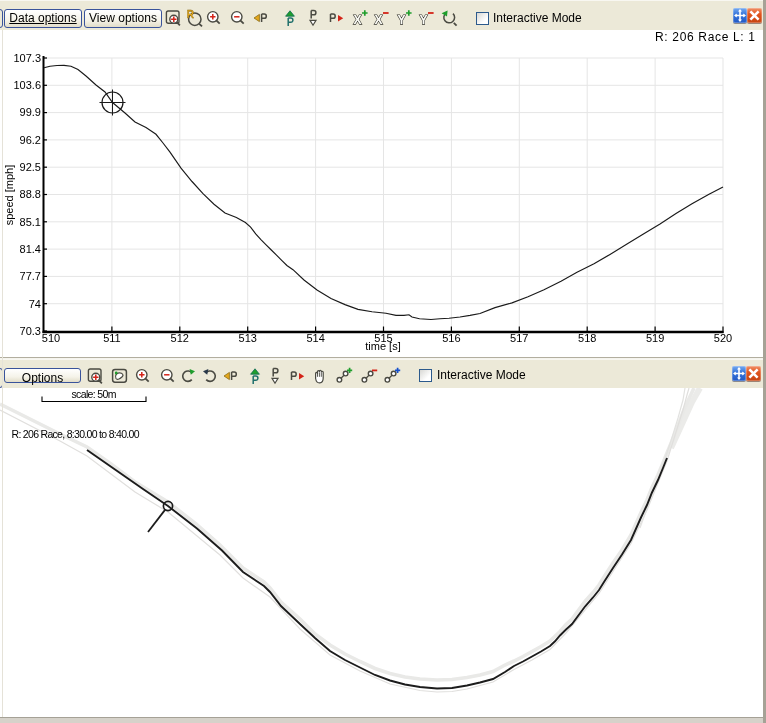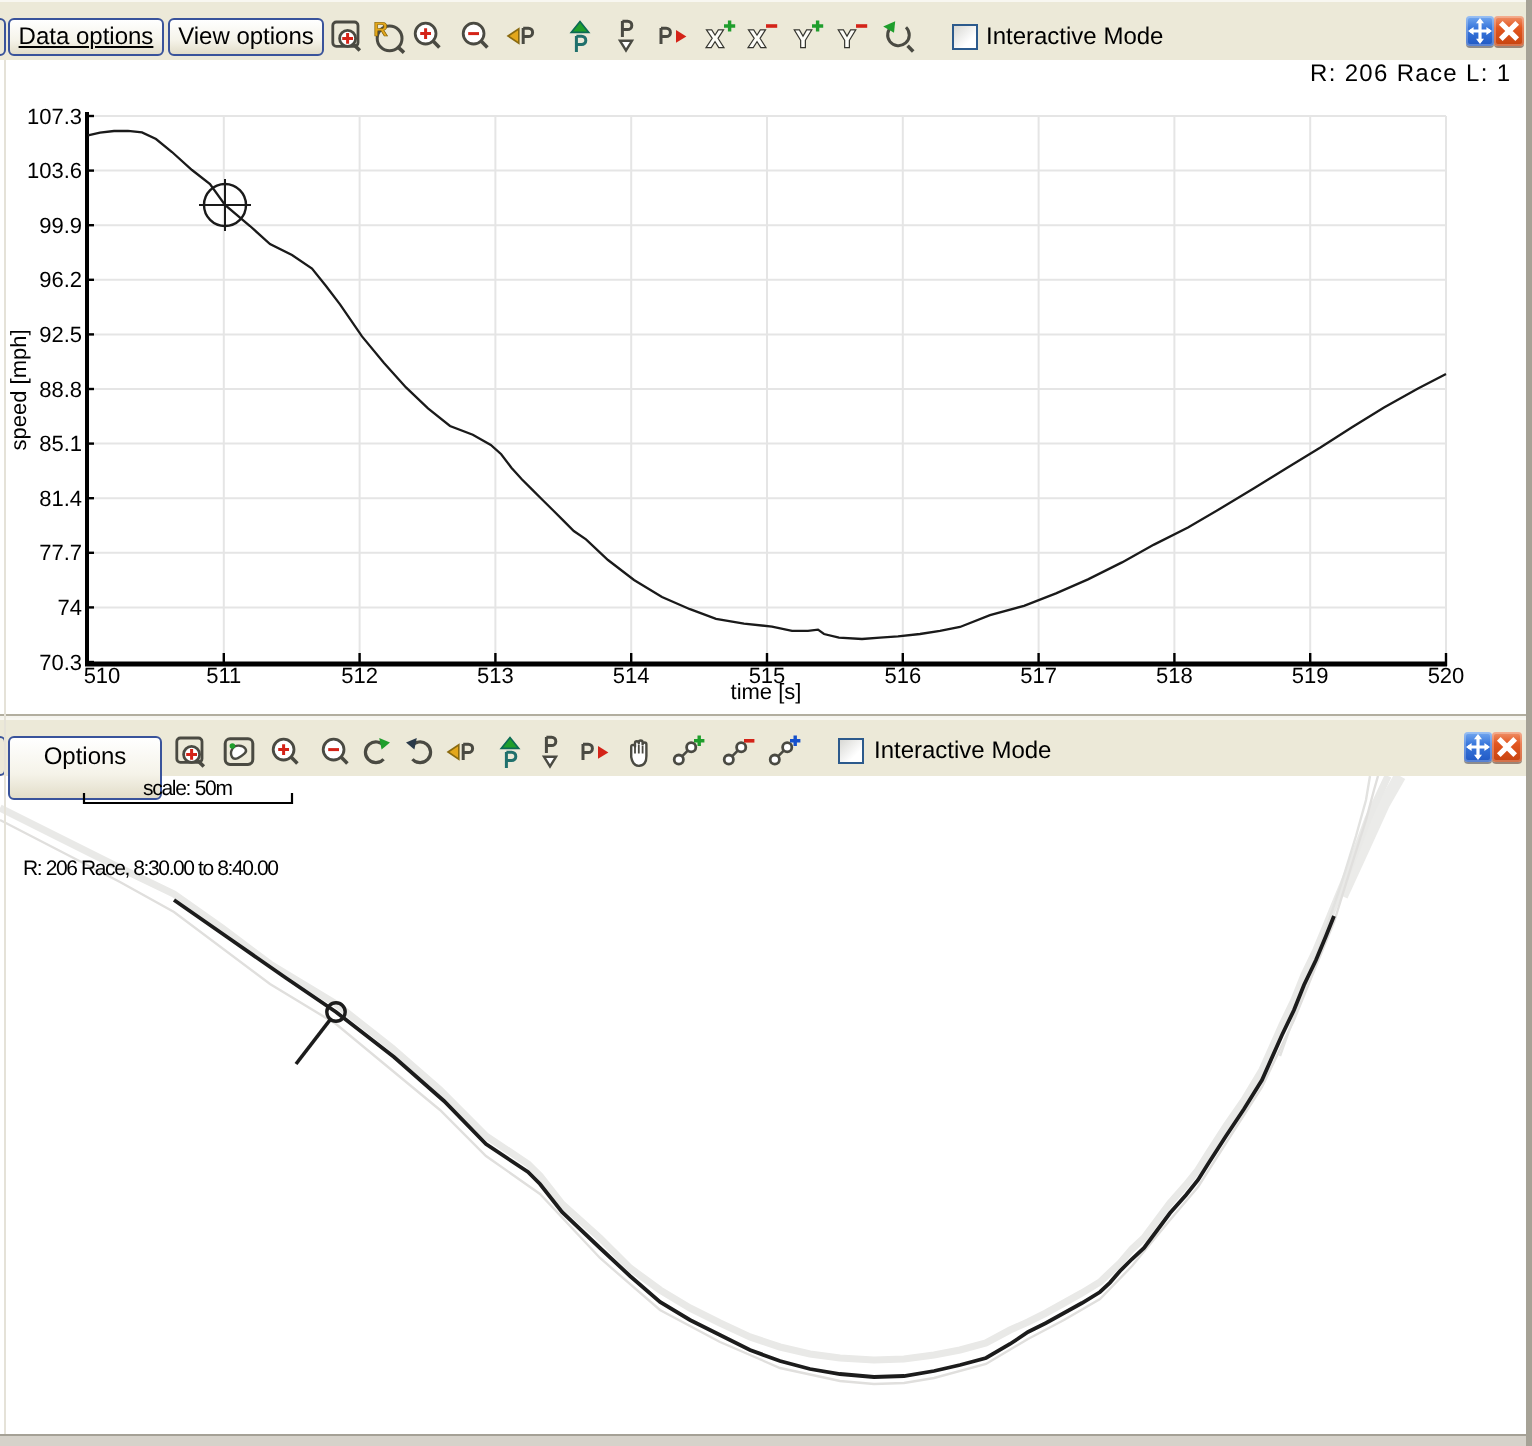--- a/index.html
+++ b/index.html
@@ -144,21 +144,21 @@
 <text x="13" y="165" text-anchor="middle" font-size="11" fill="#000" transform="rotate(-90 13 165)">speed [mph]</text>
 <text x="655" y="10.5" font-size="12" fill="#000" textLength="100">R: 206 Race  L: 1</text>
 <polyline points="44.0,37.7 50.0,36.3 57.0,35.5 64.0,35.4 71.0,36.2 78.0,39.5 86.0,46.0 96.0,55.0 105.0,62.0 112.5,72.5 125.0,83.0 135.0,92.0 146.0,97.5 156.0,104.3 163.0,113.0 170.0,122.2 181.0,138.2 192.0,151.5 203.0,163.7 214.0,174.2 225.0,183.0 236.4,187.4 245.4,192.5 250.6,197.1 255.7,203.9 260.9,209.6 266.1,214.8 271.3,220.0 276.5,225.1 281.7,230.3 286.9,235.5 293.0,239.7 304.0,250.0 317.0,260.0 331.0,268.5 345.0,274.6 358.0,279.4 372.0,281.8 386.0,283.3 396.0,285.4 404.0,285.4 409.0,284.8 412.0,287.0 419.5,288.8 431.0,289.5 440.0,288.8 449.0,288.2 460.0,287.0 470.0,285.4 480.0,283.5 495.0,277.6 512.0,272.9 528.0,266.7 544.0,259.7 561.0,251.2 577.0,242.3 594.0,233.8 610.0,224.4 627.0,214.1 643.0,204.2 660.0,193.9 676.0,183.6 692.0,173.7 709.0,164.3 723.0,157.0" fill="none" stroke="#1a1a1a" stroke-width="1.15"></polyline>
 <circle cx="112.5" cy="72.5" r="10.5" fill="none" stroke="#1a1a1a" stroke-width="1.2"></circle>
 <line x1="99.5" y1="72.5" x2="125.5" y2="72.5" stroke="#1a1a1a" stroke-width="1"></line>
 <line x1="112.5" y1="59.5" x2="112.5" y2="85.5" stroke="#1a1a1a" stroke-width="1"></line>
 </svg>
 <div style="position:absolute;left:0;top:357px;width:766px;height:1px;background:#b2ae9f;"></div>
 <div style="position:absolute;left:0;top:358px;width:766px;height:1px;background:#f5f4ee;"></div>
 <div style="position:absolute;left:0;top:359px;width:766px;height:29px;background:#ece9d8;border-top:1px solid #f8f7f1;box-sizing:border-box;"></div>
-<div style="position:absolute;left:4px;top:368px;width:77px;height:32px;border:1px solid #39539b;border-radius:3px;box-sizing:border-box;background:linear-gradient(180deg,#ffffff,#f5f3e9 60%,#e2ddc9);font-size:12px;color:#000;text-align:center;line-height:18px;">Options</div>
+<div style="position:absolute;left:4px;top:368px;width:77px;height:15px;border:1px solid #39539b;border-radius:3px;box-sizing:border-box;background:linear-gradient(180deg,#ffffff,#f5f3e9 60%,#e2ddc9);font-size:12px;color:#000;text-align:center;line-height:18px;">Options</div>
 <svg style="position:absolute;left:87.0px;top:366.5px" width="18" height="18" viewBox="0 0 18 18">
     <rect x="1.4" y="2.0" width="12.6" height="12.2" rx="1.8" fill="none" stroke="#4a4a42" stroke-width="1.4"></rect>
     <circle cx="8.8" cy="10.2" r="4.0" fill="#fff" stroke="#4a4a42" stroke-width="1.4"></circle>
     <path d="M11.5,12.9 L14.9,16.3" stroke="#4a4a42" stroke-width="1.8"></path>
     <path d="M6.1,10.2 h5.4 M8.8,7.5 v5.4" stroke="#d42318" stroke-width="1.5"></path>
   </svg>
 <svg style="position:absolute;left:111.0px;top:366.5px" width="18" height="18" viewBox="0 0 18 18">
     <rect x="1.6" y="2.4" width="13.8" height="12.8" rx="2.4" fill="none" stroke="#4a4a42" stroke-width="1.5"></rect>
     <path d="M5,11.5 C3.6,9 5.4,5.6 8.4,5.8 C11.6,6 13,8.2 11.2,9.8 C9.4,11.4 6.4,13.6 5,11.5 Z" fill="#fff" stroke="#4a4a42" stroke-width="1.2"></path>
     <circle cx="5.2" cy="6" r="1.4" fill="#1f9e2c"></circle>

